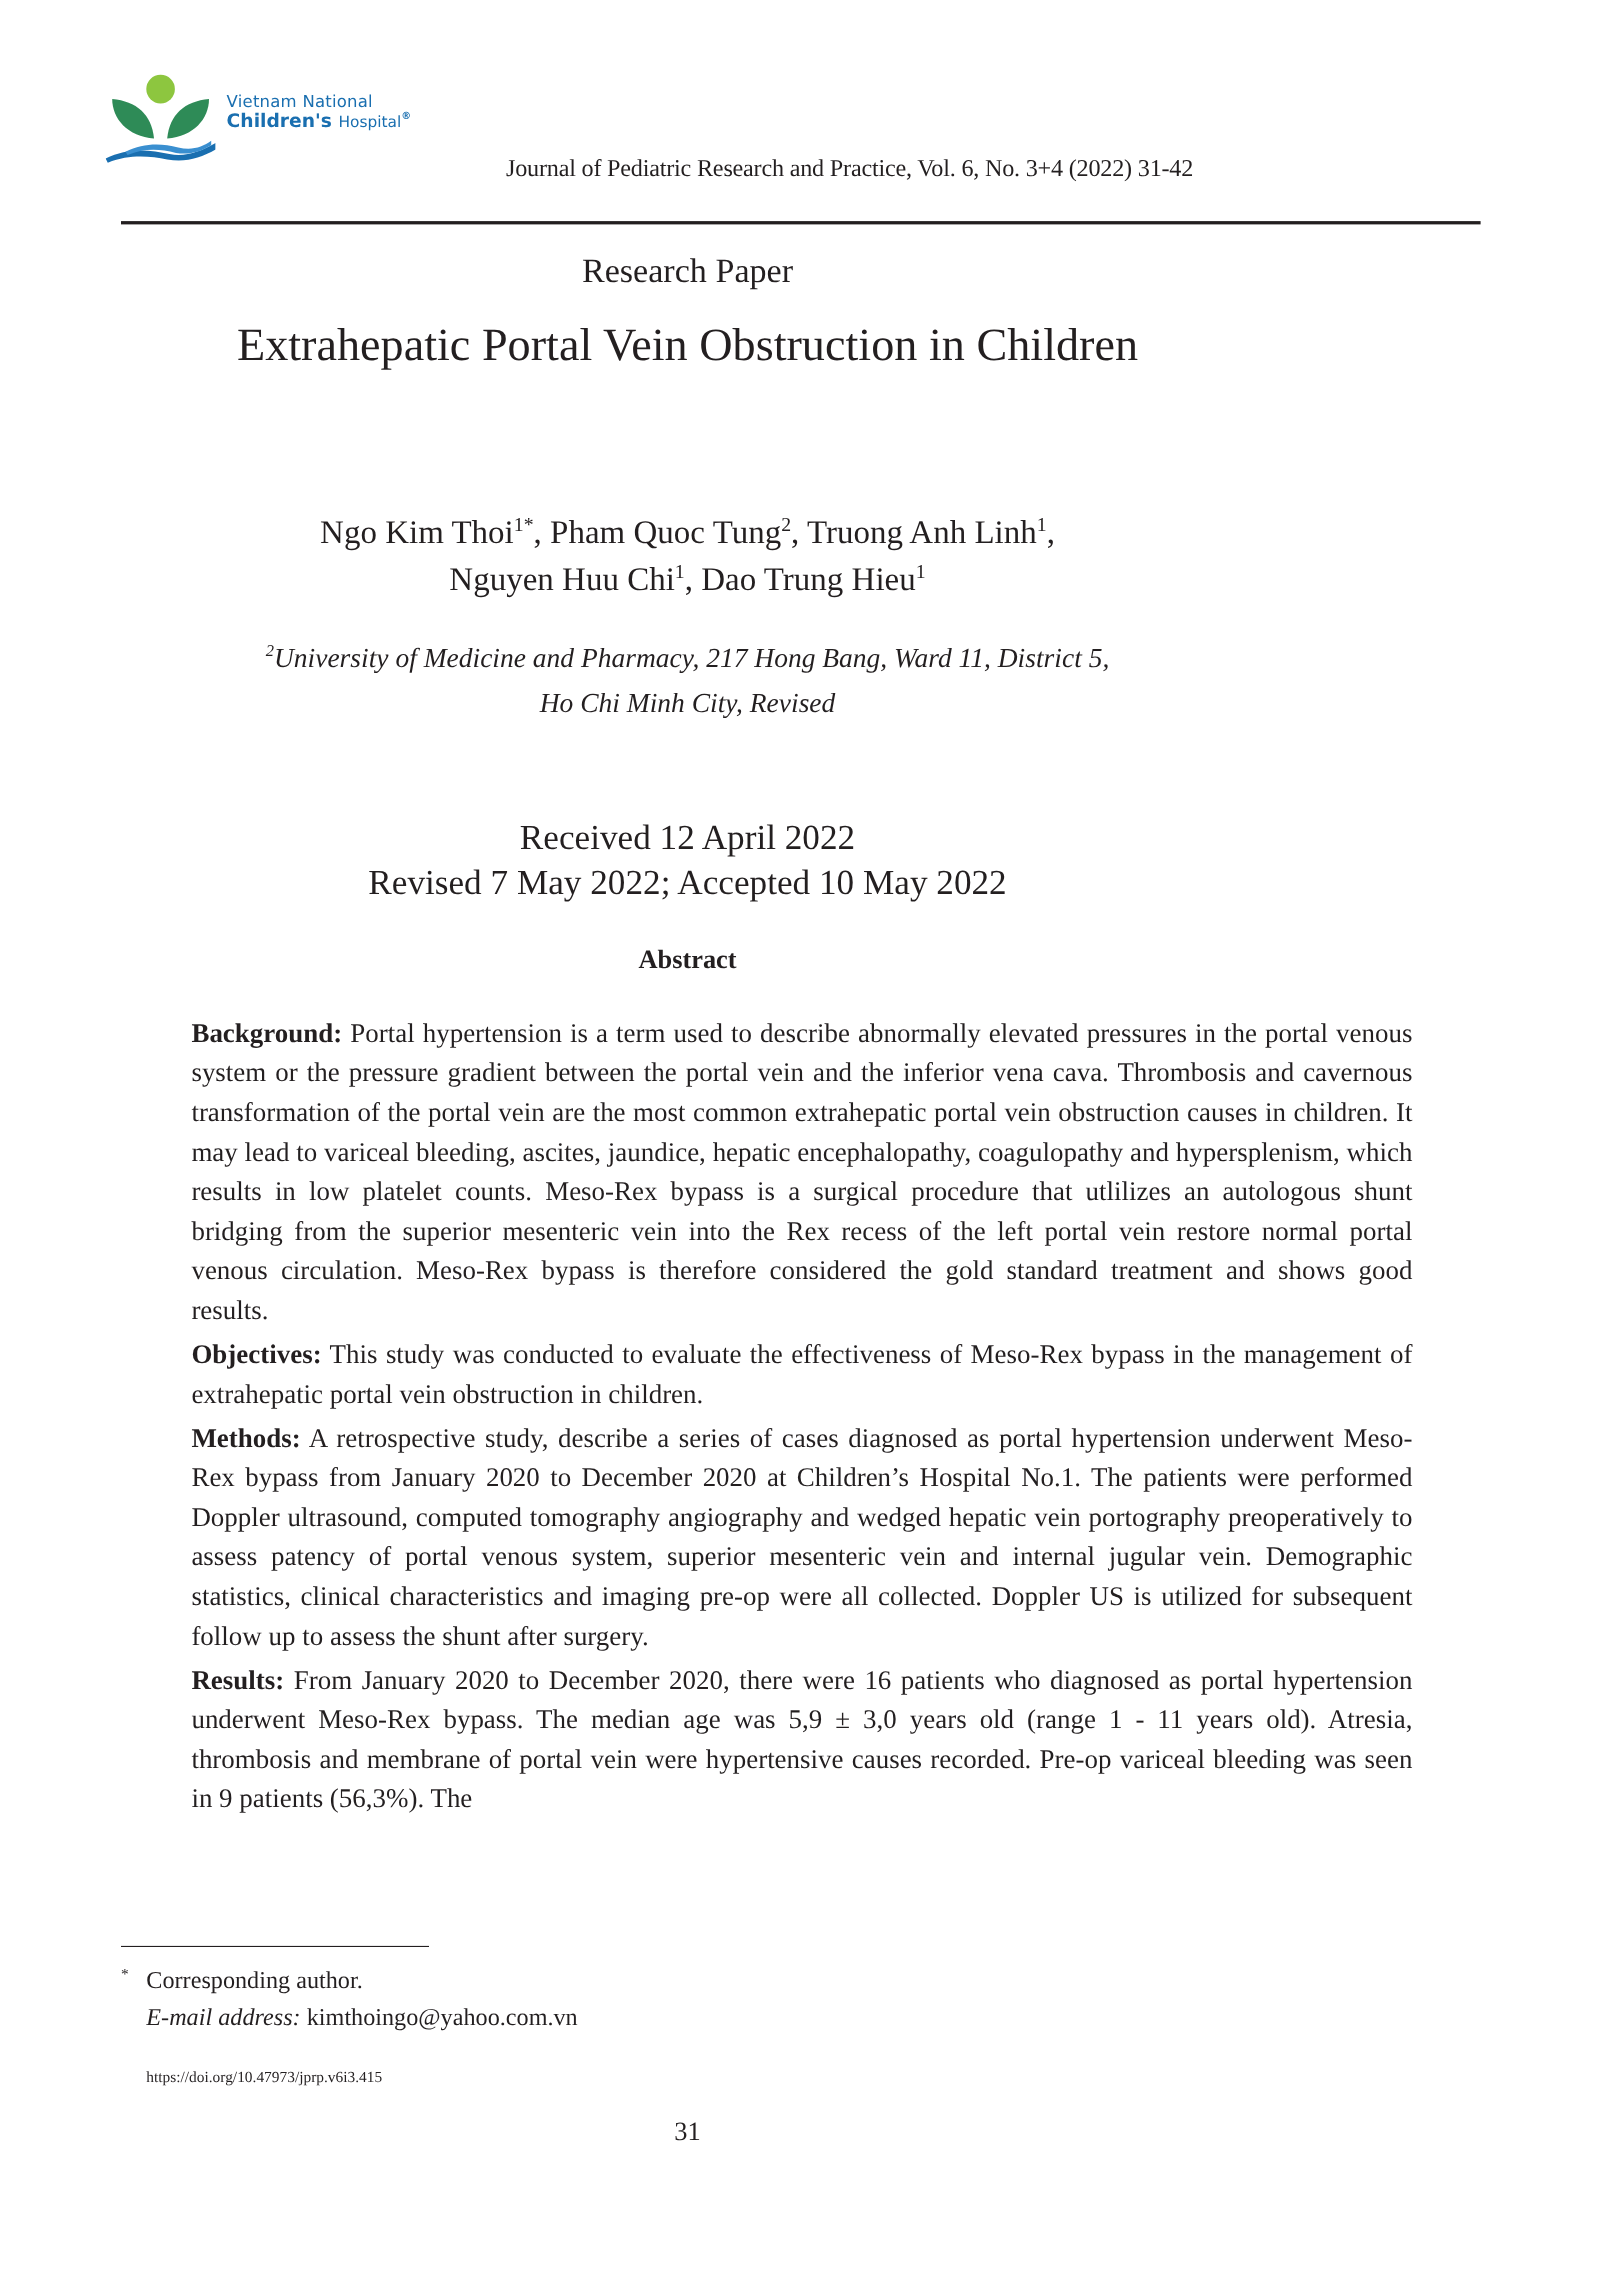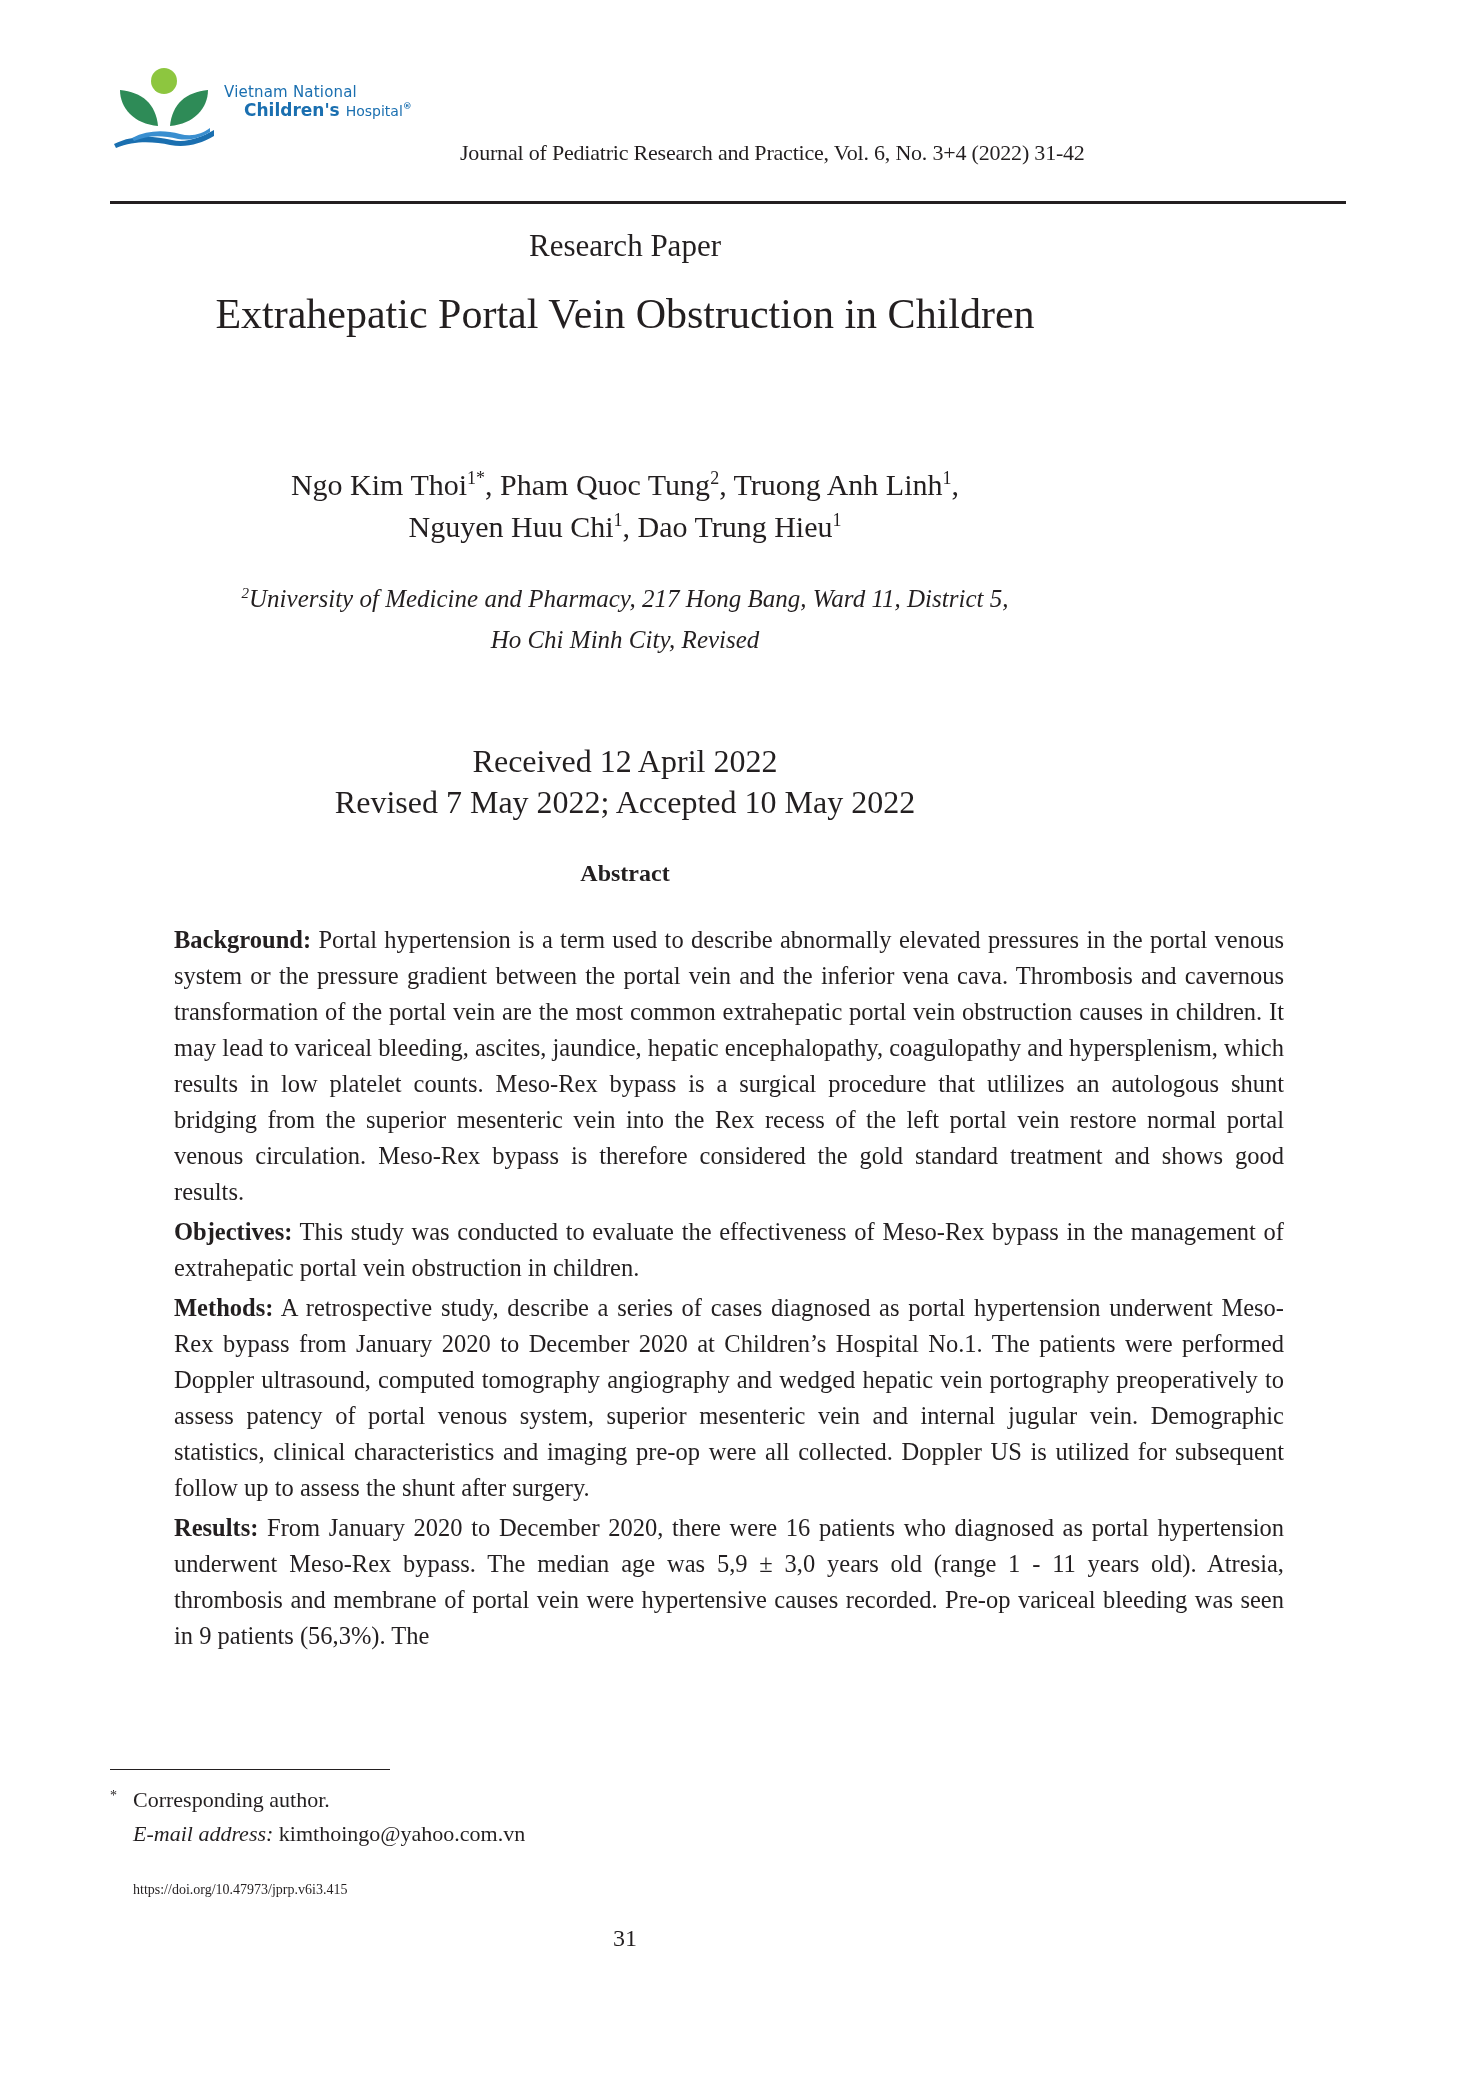--- a/index.html
+++ b/index.html
@@ -3,24 +3,24 @@
 <meta charset="utf-8">
 <style>
   html, body { margin: 0; padding: 0; background: #ffffff; }
   body {
     width: 1457px; height: 2087px; position: relative; overflow: hidden;
     font-family: "Liberation Serif", "DejaVu Serif", serif; color: #231f20;
   }
   .abs { position: absolute; }
 
   
-  .logo { left: 114px; top: 64px; width: 320px; height: 90px; }
+  .logo { left: 96px; top: 64px; width: 320px; height: 90px; }
   .logo-text { position: absolute; left: 110px; top: 20px; color: #1a6fb0; font-family: "DejaVu Sans", sans-serif; line-height: 1.15; }
   .logo-line1 { font-size: 15px; letter-spacing: 0.2px; }
-  .logo-line2 { font-size: 17px; font-weight: bold; margin-left: 20px; }
+  .logo-line2 { font-size: 17px; font-weight: bold; }
   .logo-line2 .light { font-weight: normal; font-size: 14px; }
   .logo-reg { font-size: 9px; vertical-align: super; }
 
   .journal-line { left: 460px; top: 140px; font-size: 22px; letter-spacing: -0.2px; }
   .header-rule { left: 110px; top: 201px; width: 1236px; height: 3px; background: #231f20; }
 
   .center { left: 0; width: 1250px; text-align: center; }
   .paper-type { top: 228px; font-size: 31px; }
   .title { top: 286px; font-size: 42px; line-height: 57px; }
   .authors { top: 464px; font-size: 30px; line-height: 42px; }

